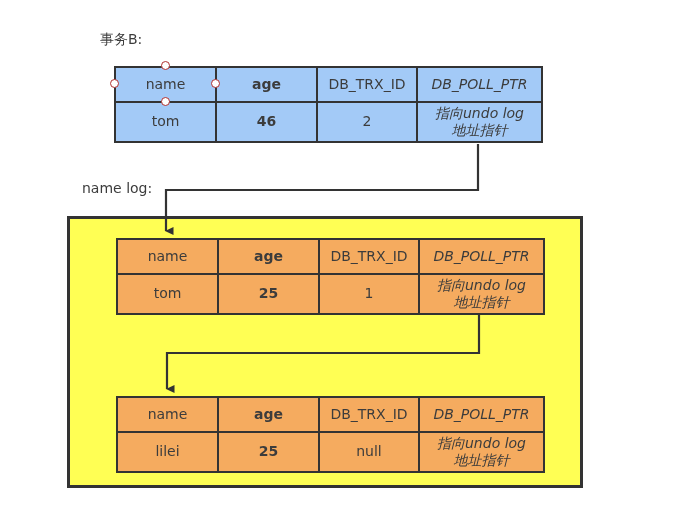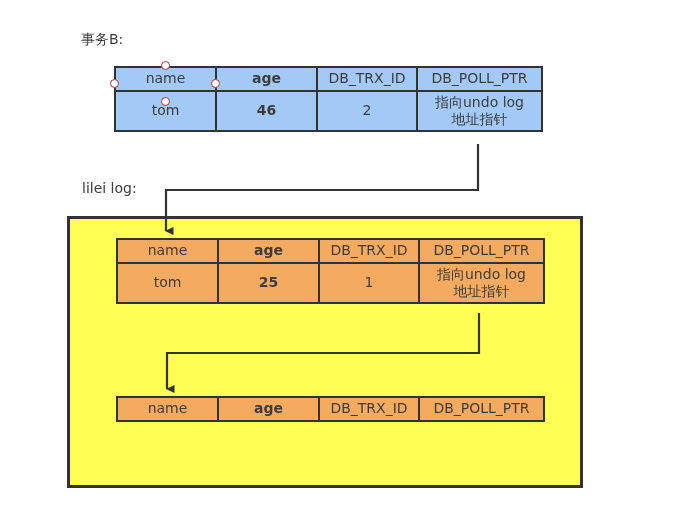--- a/index.html
+++ b/index.html
@@ -17,21 +17,21 @@
   }
 
   
   .caption {
     position: absolute;
     font-size: 14px;
     line-height: 1;
     color: #3c3c3c;
     white-space: nowrap;
   }
-  #label-transaction-b { left: 81px; top: 32px; }
+  #label-transaction-b { left: 100px; top: 32px; }
   #label-undo-log      { left: 82px; top: 181px; }
 
   
   #undo-log-box {
     position: absolute;
     left: 67px;
     top: 216px;
     width: 516px;
     height: 272px;
     background: #ffff54;
@@ -50,27 +50,27 @@
   .record-table td {
     border: 2px solid #333333;
     text-align: center;
     vertical-align: middle;
     font-size: 14px;
     line-height: 1.25;
     color: #3c3c3c;
     padding: 0;
     box-sizing: border-box;
   }
-  .record-table tr.header-row td { height: 24px; text-align: center; }
+  .record-table tr.header-row td { height: 35px; text-align: center; }
   .record-table tr.value-row  td { height: 40px; }
 
   .col-name { width: 101px; }
   .col-age  { width: 101px; font-weight: bold; }
   .col-trx  { width: 100px; }
-  .col-ptr  { width: 125px; }
+  .col-ptr  { width: 125px; font-style: italic; }
 
   .blue  { background: #a3caf7; }
   .blue  td { background: #a3caf7; }
   .orange td { background: #f5ab5f; }
 
   #table-current { left: 114px; top: 66px;  width: 427px; }
   #table-undo-1  { left: 116px; top: 238px; width: 425px; }
   #table-undo-2  { left: 116px; top: 396px; width: 425px; }
 
   .ptr-cell span { display: block; }
@@ -100,21 +100,21 @@
     height: 524px;
     pointer-events: none;
     z-index: 4;
   }
 </style>
 </head>
 <body>
 
 <div class="caption" id="label-transaction-b">事务B:</div>
 
-<div class="caption" id="label-undo-log">lilei log:</div>
+<div class="caption" id="label-undo-log">name log:</div>
 
 <div id="undo-log-box"></div>
 
 <table class="record-table" id="table-current">
   <tbody>
       <tr class="header-row blue">
     <td class="col-name">name</td>
     <td class="col-age">age</td>
     <td class="col-trx">DB_TRX_ID</td>
     <td class="col-ptr">DB_POLL_PTR</td>
@@ -157,20 +157,29 @@
   </table>
 
 <table class="record-table" id="table-undo-2">
   <tbody>
       <tr class="header-row orange">
     <td class="col-name">name</td>
     <td class="col-age">age</td>
     <td class="col-trx">DB_TRX_ID</td>
     <td class="col-ptr">DB_POLL_PTR</td>
   </tr>
+  <tr class="value-row orange">
+    <td class="col-name">lilei</td>
+    <td class="col-age">25</td>
+    <td class="col-trx">null</td>
+    <td class="col-ptr ptr-cell">
+      <span>指向undo log</span>
+      <span>地址指针</span>
+    </td>
+  </tr>
 </tbody>
   </table>
 
 <svg id="connectors" viewBox="0 0 675 524" width="675" height="524">
   <defs>
     <marker id="arrowhead" markerWidth="9" markerHeight="9" refX="4.5" refY="7.5" orient="auto" markerUnits="userSpaceOnUse">
       <path d="M0.5,0 L8.5,0 L4.5,8.5 Z" fill="#333333"></path>
     </marker>
   </defs>
 

